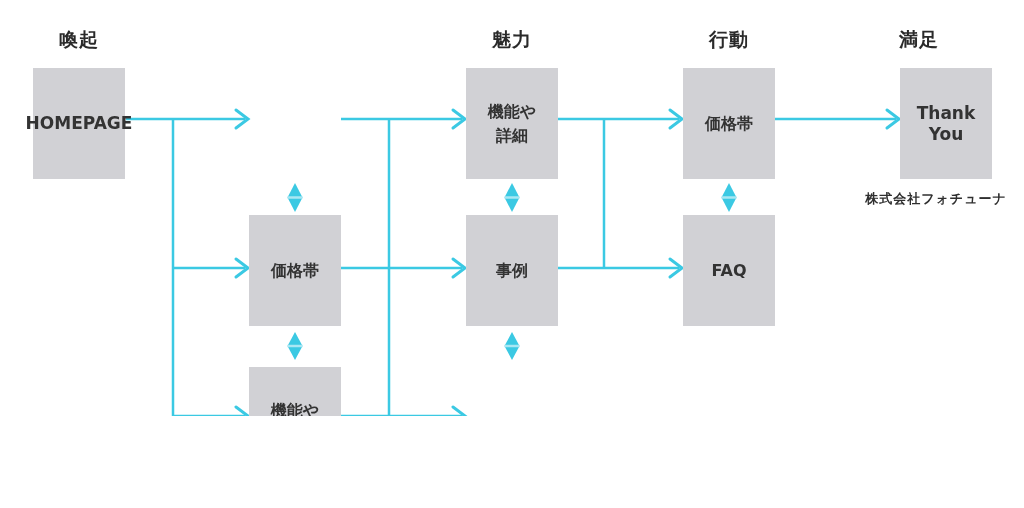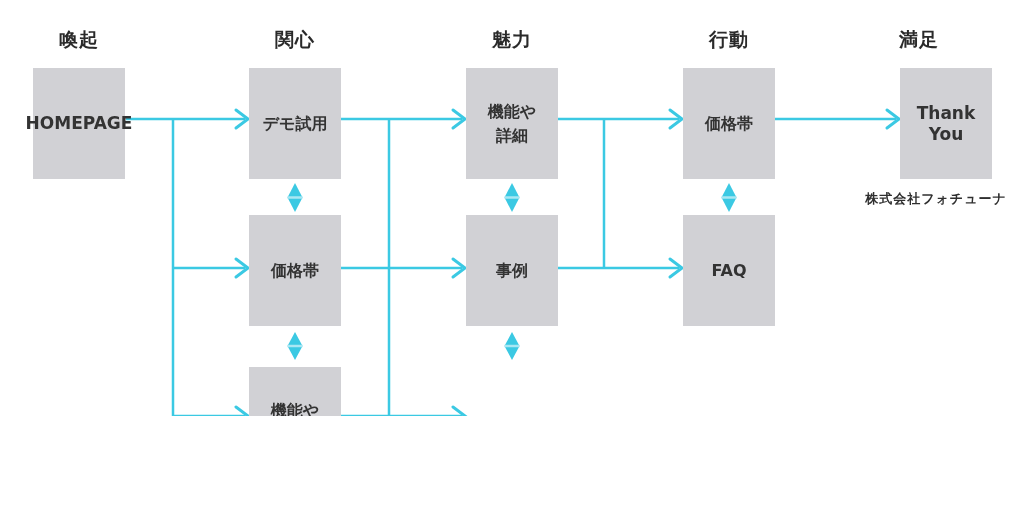--- a/index.html
+++ b/index.html
@@ -108,27 +108,25 @@
       <line x1="504.5" y1="197.5" x2="519.5" y2="197.5" stroke="#a9e7f3" stroke-width="2.5"></line>
       <polygon points="512,332 519.5,346 512,360 504.5,346" fill="#3bc9e3"></polygon>
       <line x1="504.5" y1="346" x2="519.5" y2="346" stroke="#a9e7f3" stroke-width="2.5"></line>
 
       <polygon points="729,183 736.5,197.5 729,212 721.5,197.5" fill="#3bc9e3"></polygon>
       <line x1="721.5" y1="197.5" x2="736.5" y2="197.5" stroke="#a9e7f3" stroke-width="2.5"></line>
     </g>
   </svg>
 
   <div class="col-header" style="left:19px">喚起</div>
-  <div class="col-header" style="left:235px">関心</div>
   <div class="col-header" style="left:452px">魅力</div>
   <div class="col-header" style="left:669px">行動</div>
   <div class="col-header" style="left:859px">満足</div>
 
   <div class="node en" style="left:33px;  top:68px">HOMEPAGE</div>
-  <div class="node" style="left:249px; top:68px">デモ試用</div>
   <div class="node" style="left:249px; top:215px">価格帯</div>
   <div class="node" style="left:249px; top:367px">機能や
 詳細</div>
   <div class="node" style="left:466px; top:68px">機能や
 詳細</div>
   <div class="node" style="left:466px; top:215px">事例</div>
   <div class="node" style="left:683px; top:68px">価格帯</div>
   <div class="node" style="left:683px; top:215px">FAQ</div>
   <div class="node en" style="left:900px; top:68px">Thank You</div>
 

